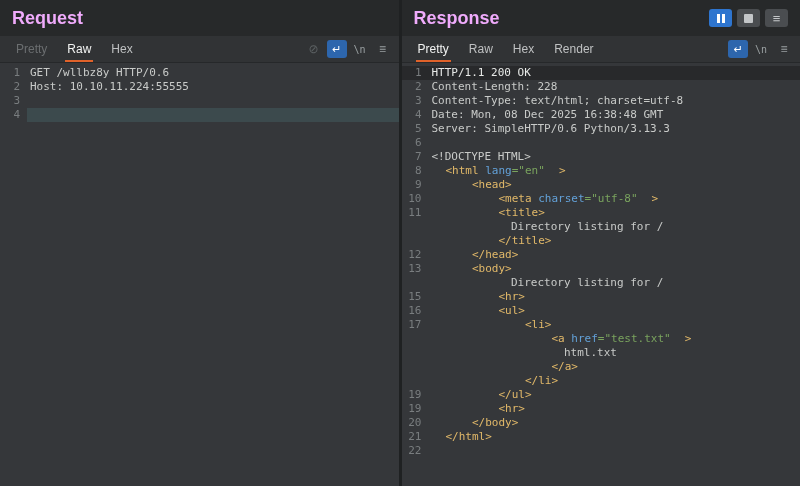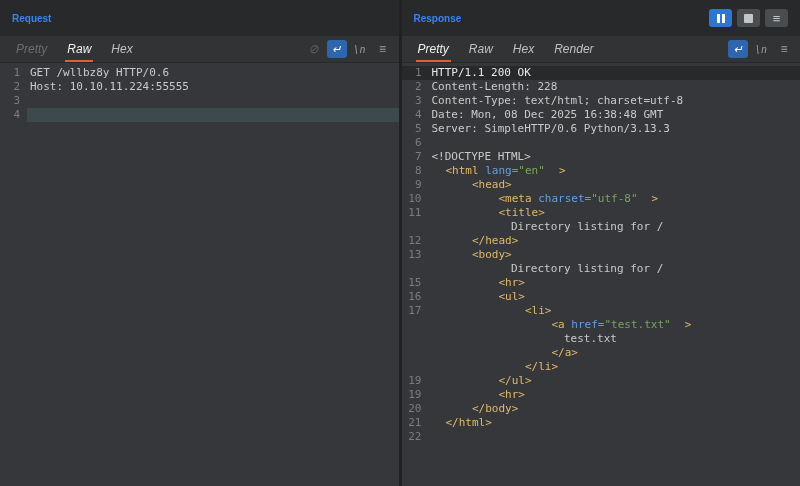--- a/index.html
+++ b/index.html
@@ -1,32 +1,32 @@
 <!DOCTYPE html>
 <html><head>
 <meta charset="utf-8">
 <style>
   html,body{margin:0;padding:0;width:800px;height:486px;overflow:hidden;background:#303234;
     font-family:"Liberation Sans",sans-serif;}
   .app{display:flex;width:800px;height:486px;}
   .panel{flex:1;min-width:0;display:flex;flex-direction:column;background:#35373a;}
   .panel.left{border-right:3px solid #1f2122;}
   .panel-header{height:36px;flex:none;background:#27292a;display:flex;align-items:center;padding:0 12px;}
-  .panel-title{color:#3b82f6;font-weight:bold;font-size:10px;}
+  .panel-title{color:#f0abfc;font-weight:bold;font-size:18px;}
   .spacer{flex:1;}
   .hdr-buttons{display:flex;gap:5px;align-items:center;}
   .hbtn{height:18px;min-width:23px;border-radius:3px;display:flex;align-items:center;justify-content:center;cursor:pointer;}
   .hbtn.primary{background:#2e75cf;}
   .hbtn.default{background:#4a4d50;}
   .pause-glyph{display:flex;gap:2px;}
   .pause-glyph i{display:block;width:3px;height:9px;background:#ffffff;}
   .square-glyph{width:9px;height:9px;background:#c3c6c8;border-radius:1px;}
   .lines-glyph{color:#c3c6c8;font-size:13px;line-height:1;}
   .tabbar{height:26px;flex:none;background:#313335;border-bottom:1px solid #26282a;
-    display:flex;align-items:stretch;padding:0 6px;font-style:italic;}
+    display:flex;align-items:stretch;padding:0 6px;}
   .tab{display:flex;align-items:center;padding:0 10px;font-size:12px;color:#bfc1c2;position:relative;cursor:pointer;}
   .tab.active{color:#f2f3f2;}
   .tab.active::after{content:"";position:absolute;left:8px;right:8px;bottom:0;height:2px;background:#e0622a;}
   .tab.disabled{color:#6b6e70;}
   .icon-btn{align-self:center;width:20px;height:18px;margin-left:3px;border-radius:3px;
     display:flex;align-items:center;justify-content:center;color:#9aa0a2;font-size:12px;cursor:pointer;}
   .icon-btn.on{background:#2d66ad;color:#ffffff;font-size:11px;}
   .icon-btn.dim{color:#5c6163;}
   .icon-btn.mono{font-family:"DejaVu Sans Mono",monospace;font-size:10px;}
   .editor{flex:1;overflow:hidden;padding-top:3px;background:#35373a;
@@ -105,28 +105,29 @@
         <div class="row"><span class="gutter">3</span><span class="code"><span class="seg-plain">Content-Type: text/html; charset=utf-8</span></span></div>
         <div class="row"><span class="gutter">4</span><span class="code"><span class="seg-plain">Date: Mon, 08 Dec 2025 16:38:48 GMT</span></span></div>
         <div class="row"><span class="gutter">5</span><span class="code"><span class="seg-plain">Server: SimpleHTTP/0.6 Python/3.13.3</span></span></div>
         <div class="row"><span class="gutter">6</span><span class="code"></span></div>
         <div class="row"><span class="gutter">7</span><span class="code"><span class="seg-plain">&lt;!DOCTYPE HTML&gt;</span></span></div>
         <div class="row"><span class="gutter">8</span><span class="code"><span class="seg-tag">&lt;html </span><span class="seg-attr">lang</span><span class="seg-val">="en"</span><span class="seg-tag">&gt;</span></span></div>
         <div class="row"><span class="gutter">9</span><span class="code"><span class="seg-tag">    &lt;head&gt;</span></span></div>
         <div class="row"><span class="gutter">10</span><span class="code"><span class="seg-tag">        &lt;meta </span><span class="seg-attr">charset</span><span class="seg-val">="utf-8"</span><span class="seg-tag">&gt;</span></span></div>
         <div class="row"><span class="gutter">11</span><span class="code"><span class="seg-tag">        &lt;title&gt;</span></span></div>
         <div class="row"><span class="gutter"></span><span class="code"><span class="seg-text">            Directory listing for /</span></span></div>
+        <div class="row"><span class="gutter"></span><span class="code"><span class="seg-tag">        &lt;/title&gt;</span></span></div>
         <div class="row"><span class="gutter">12</span><span class="code"><span class="seg-tag">    &lt;/head&gt;</span></span></div>
         <div class="row"><span class="gutter">13</span><span class="code"><span class="seg-tag">    &lt;body&gt;</span></span></div>
         <div class="row"><span class="gutter"></span><span class="code"><span class="seg-text">            Directory listing for /</span></span></div>
         <div class="row"><span class="gutter">15</span><span class="code"><span class="seg-tag">        &lt;hr&gt;</span></span></div>
         <div class="row"><span class="gutter">16</span><span class="code"><span class="seg-tag">        &lt;ul&gt;</span></span></div>
         <div class="row"><span class="gutter">17</span><span class="code"><span class="seg-tag">            &lt;li&gt;</span></span></div>
         <div class="row"><span class="gutter"></span><span class="code"><span class="seg-tag">                &lt;a </span><span class="seg-attr">href</span><span class="seg-val">="test.txt"</span><span class="seg-tag">&gt;</span></span></div>
-        <div class="row"><span class="gutter"></span><span class="code"><span class="seg-text">                    test.txt</span></span></div>
+        <div class="row"><span class="gutter"></span><span class="code"><span class="seg-text">                    html.txt</span></span></div>
         <div class="row"><span class="gutter"></span><span class="code"><span class="seg-tag">                &lt;/a&gt;</span></span></div>
         <div class="row"><span class="gutter"></span><span class="code"><span class="seg-tag">            &lt;/li&gt;</span></span></div>
         <div class="row"><span class="gutter">19</span><span class="code"><span class="seg-tag">        &lt;/ul&gt;</span></span></div>
         <div class="row"><span class="gutter">19</span><span class="code"><span class="seg-tag">        &lt;hr&gt;</span></span></div>
         <div class="row"><span class="gutter">20</span><span class="code"><span class="seg-tag">    &lt;/body&gt;</span></span></div>
         <div class="row"><span class="gutter">21</span><span class="code"><span class="seg-tag">&lt;/html&gt;</span></span></div>
         <div class="row"><span class="gutter">22</span><span class="code"></span></div>
       </div>
   </div>
 

